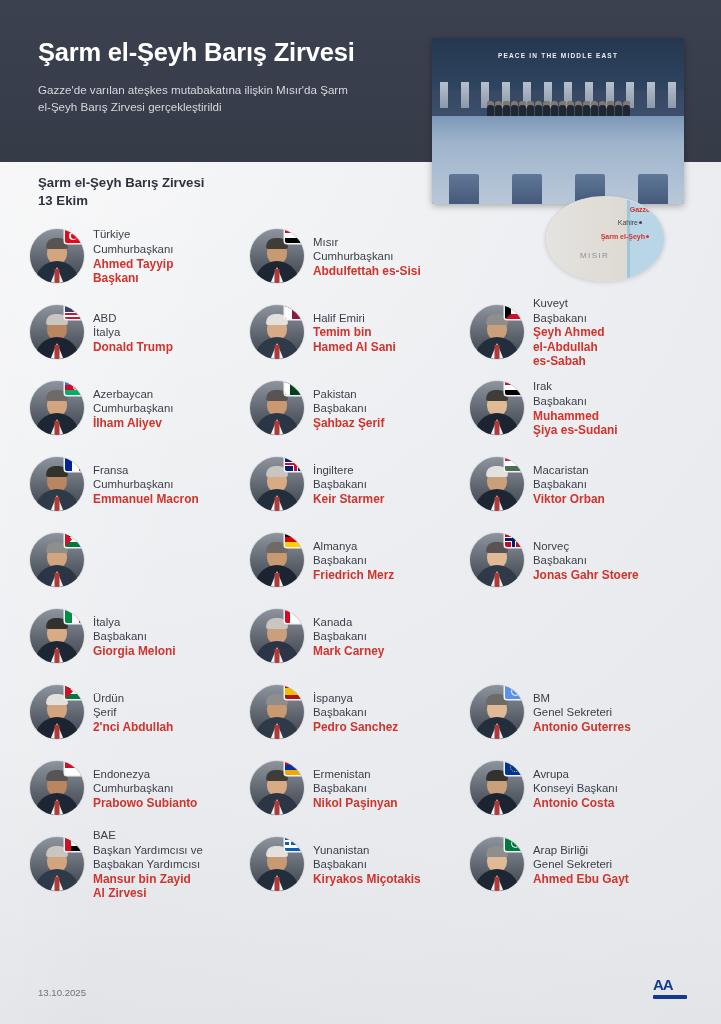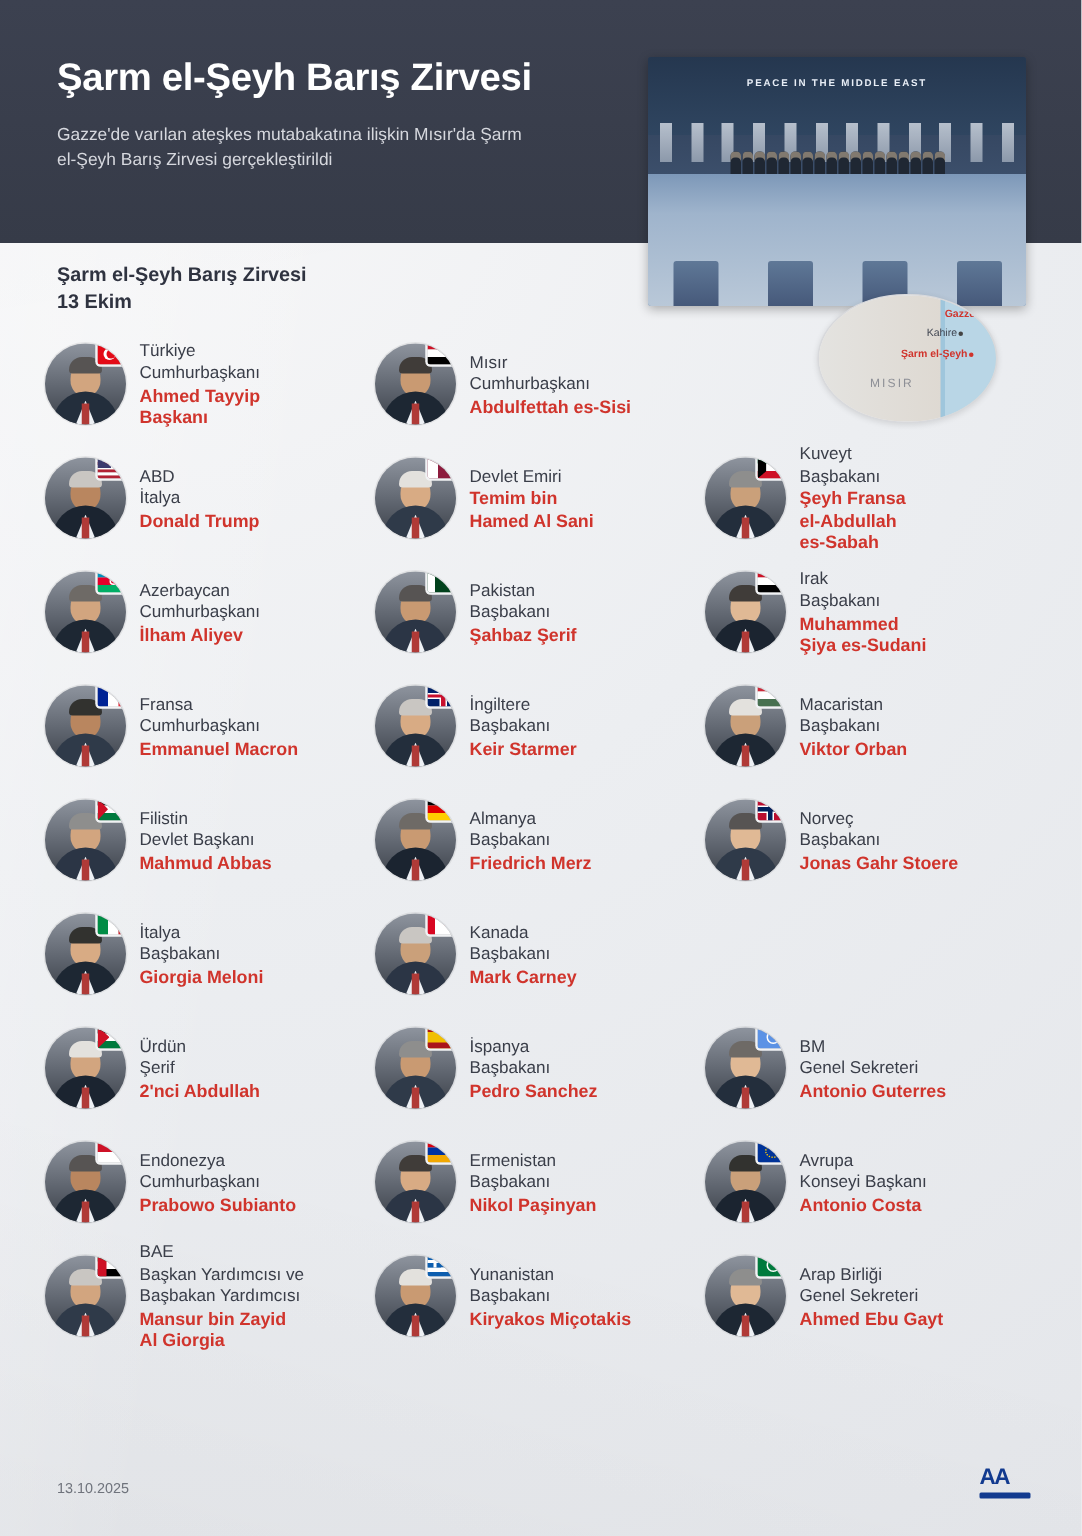--- a/index.html
+++ b/index.html
@@ -422,21 +422,21 @@
     <div class="shirt"></div>
     <div class="tie"></div>
 
           <div class="flag">
               <div style="position:absolute;inset:0;background:#8d1b3d"></div>
               <div style="position:absolute;left:0;top:0;bottom:0;width:7px;background:#ffffff"></div>
             </div>
         </div>
         <div class="txt">
           <div class="role">
-              <div>Devlet Emiri</div>
+              <div>Halif Emiri</div>
             </div>
           <div class="name">
               <div>Temim bin</div>
               <div>Hamed Al Sani</div>
             </div>
         </div>
         </div>
         <div class="cell">
         <div class="av">
 
@@ -455,21 +455,21 @@
               </div>
               <div style="position:absolute;left:0;top:0;bottom:0;width:6px;background:#000000;clip-path:polygon(0 0,100% 33%,100% 67%,0 100%)"></div>
             </div>
         </div>
         <div class="txt">
           <div class="role">
               <div>Kuveyt</div>
               <div>Başbakanı</div>
             </div>
           <div class="name">
-              <div>Şeyh Fransa</div>
+              <div>Şeyh Ahmed</div>
               <div>el-Abdullah</div>
               <div>es-Sabah</div>
             </div>
         </div>
         </div>
       </div>
       <div class="row">
         <div class="cell">
         <div class="av">
 
@@ -655,29 +655,20 @@
 
           <div class="flag">
               <div style="position:absolute;inset:0;display:flex;flex-direction:column;">
                 <div style="flex:1;background:#000000"></div>
                 <div style="flex:1;background:#ffffff"></div>
                 <div style="flex:1;background:#007a3d"></div>
               </div>
               <div style="position:absolute;left:0;top:0;bottom:0;width:7px;background:#ce1126;clip-path:polygon(0 0,100% 50%,0 100%)"></div>
             </div>
         </div>
-        <div class="txt">
-          <div class="role">
-              <div>Filistin</div>
-              <div>Devlet Başkanı</div>
-            </div>
-          <div class="name">
-              <div>Mahmud Abbas</div>
-            </div>
-        </div>
         </div>
         <div class="cell">
         <div class="av">
 
     <div class="bg"></div>
     <div class="head" style="background:#c99a72"></div>
     <div class="hair" style="background:#6e6a66"></div>
     <div class="body" style="background:#1b2430"></div>
     <div class="shirt"></div>
     <div class="tie"></div>
@@ -971,21 +962,21 @@
             </div>
         </div>
         <div class="txt">
           <div class="role">
               <div>BAE</div>
               <div>Başkan Yardımcısı ve</div>
               <div>Başbakan Yardımcısı</div>
             </div>
           <div class="name">
               <div>Mansur bin Zayid</div>
-              <div>Al Giorgia</div>
+              <div>Al Zirvesi</div>
             </div>
         </div>
         </div>
         <div class="cell">
         <div class="av">
 
     <div class="bg"></div>
     <div class="head" style="background:#c99a72"></div>
     <div class="hair" style="background:#e3e1dd"></div>
     <div class="body" style="background:#232e3c"></div>

